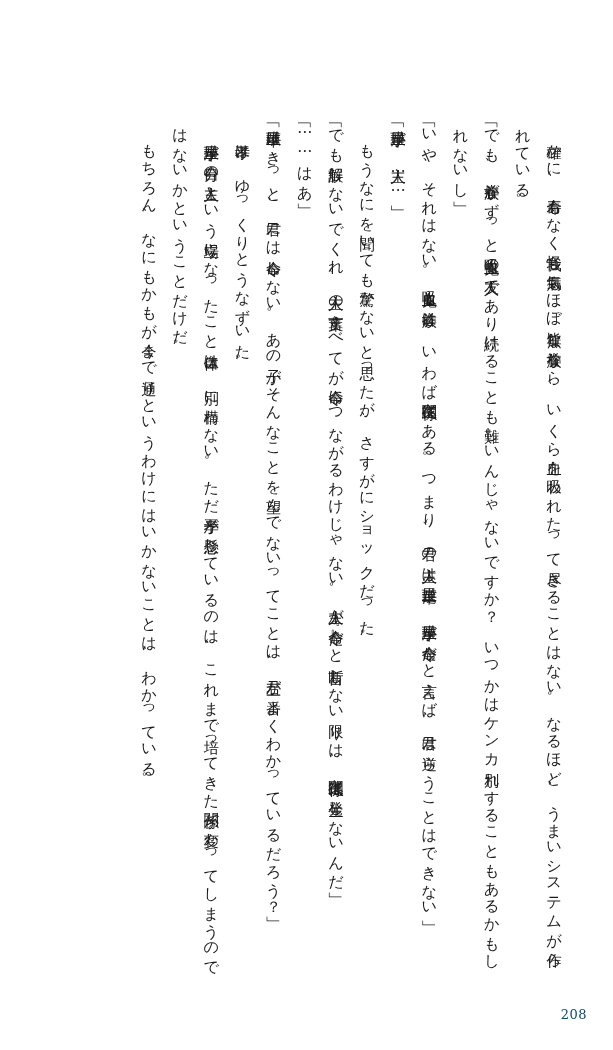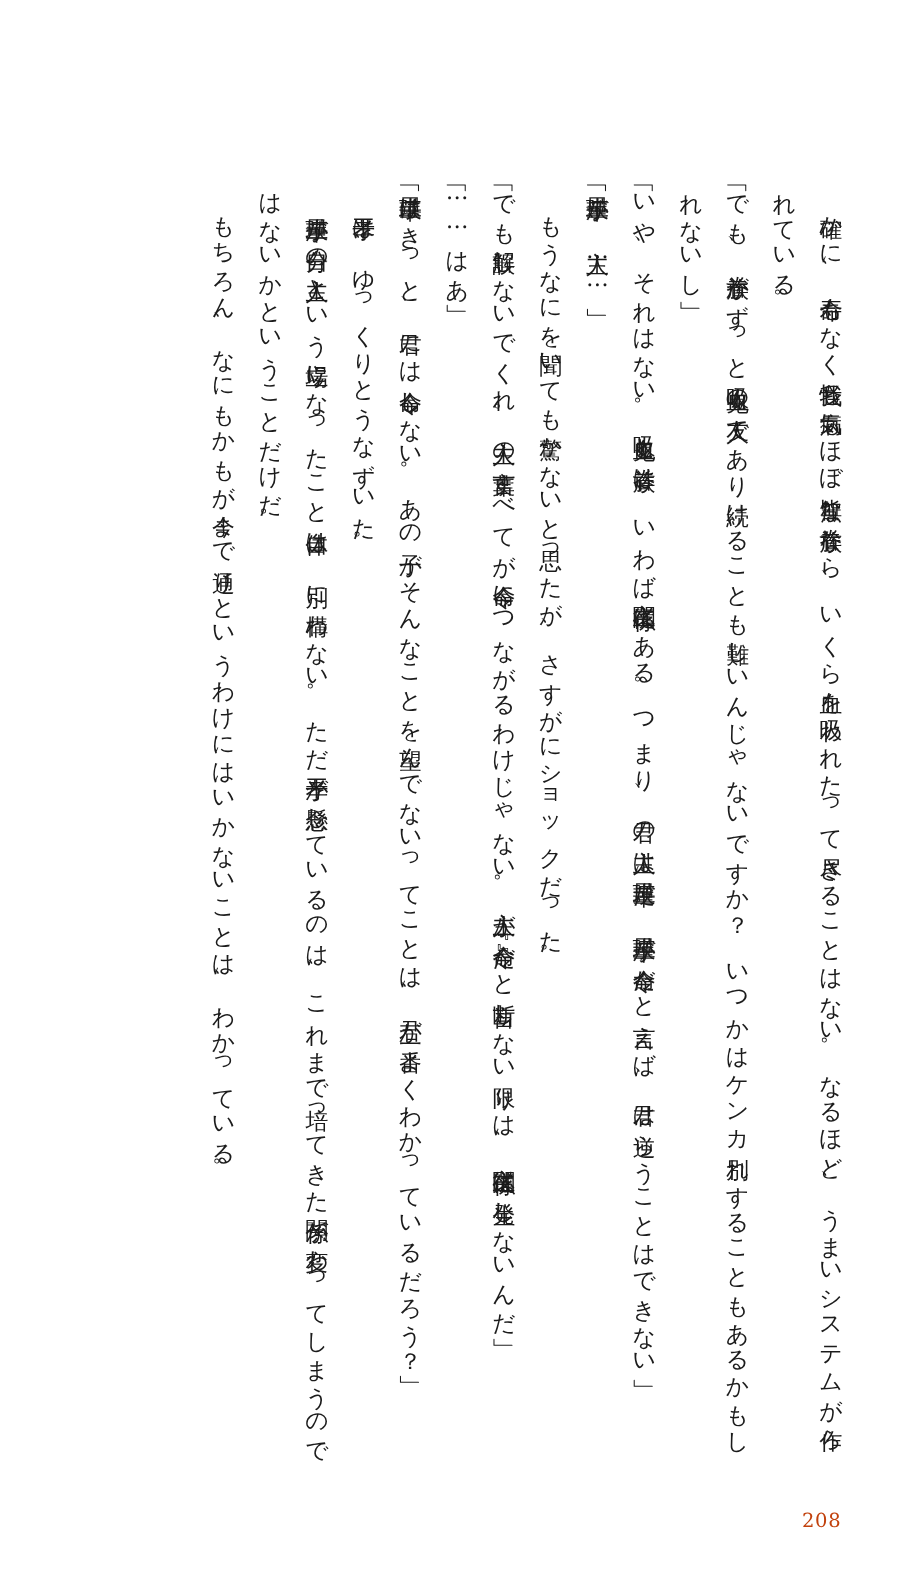--- a/index.html
+++ b/index.html
@@ -38,24 +38,24 @@
   .para {
     margin: 0;
     padding: 0;
     text-indent: 1em;
   }
   .para.quote {
     text-indent: 0;
   }
   .page-number {
     position: absolute;
-    right: 52px;
+    right: 26px;
     bottom: 28px;
     font-size: 13px;
-    color: #c2410c;
+    color: #0c4a6e;
     letter-spacing: 0.04em;
     font-family: "DejaVu Serif", "Liberation Serif", serif;
   }
 </style>
 </head>
 <body>
 
 <div class="page">
 
   <div class="text-block">

